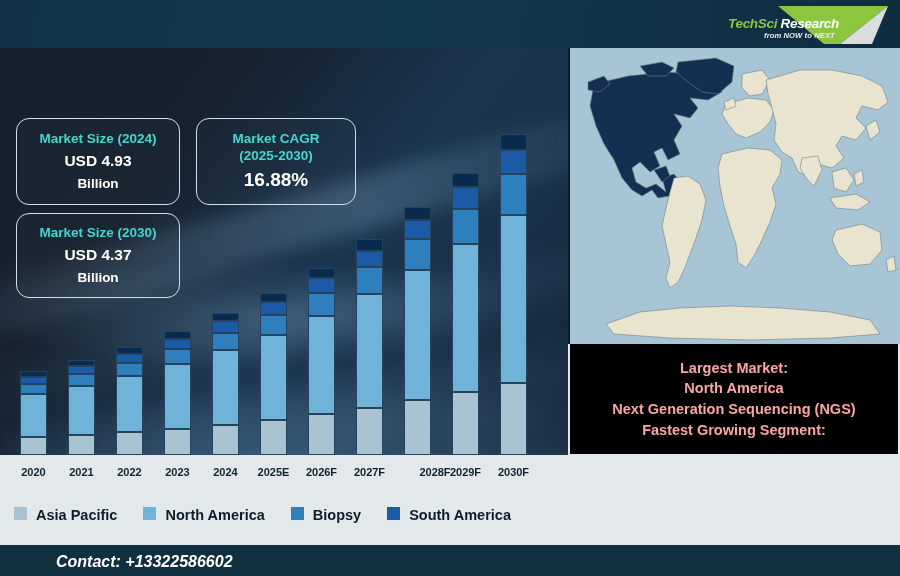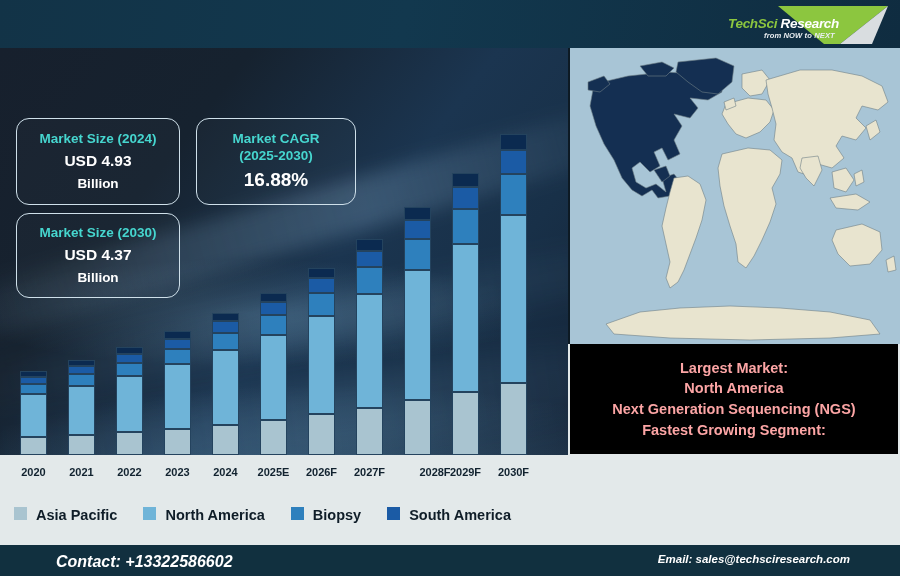--- a/index.html
+++ b/index.html
@@ -318,16 +318,15 @@
         <span class="legend-label">Biopsy</span>
       </div>
       <div class="legend-item">
         <span class="legend-swatch" style="background: rgb(27, 91, 165);"></span>
         <span class="legend-label">South America</span>
       </div>
     </div>
 
   <div class="footer">
     <div class="footer-left">Contact: +13322586602</div>
-    <div class="footer-right">Email: sales@techsciresearch.com</div>
   </div>
 
 </div>
 
 </body></html>

